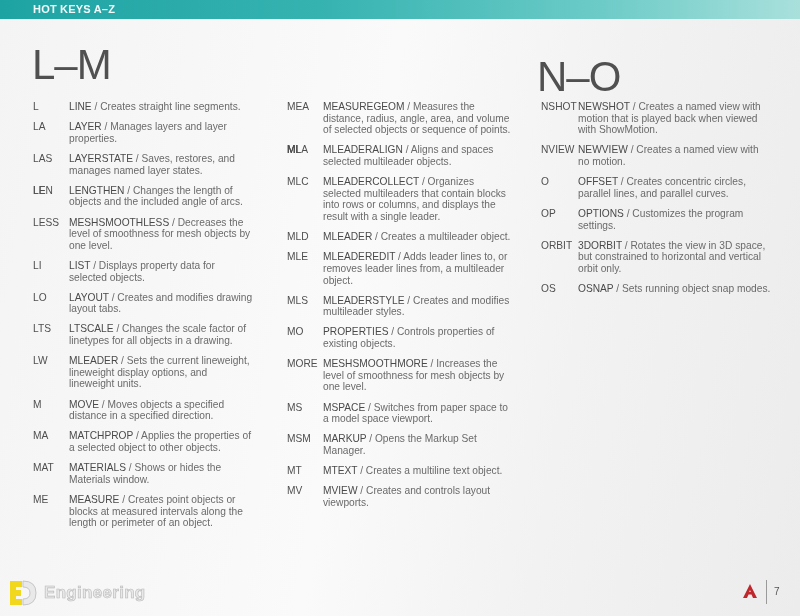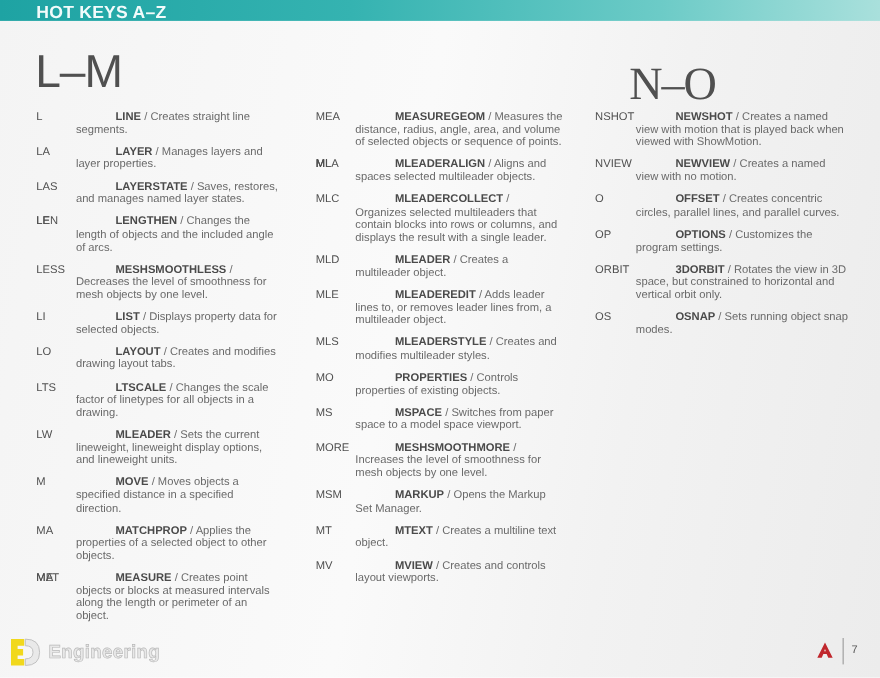--- a/index.html
+++ b/index.html
@@ -7,34 +7,34 @@
     width:800px; height:616px; overflow:hidden; position:relative;
     background: linear-gradient(100deg, #f4f4f4 0%, #fafafa 45%, #f2f2f2 70%, #ececec 100%);
     font-family: "Liberation Sans", sans-serif;
     color:#5a5a5a;
   }
   .topbar {
     position:absolute; left:0; top:0; width:800px; height:19px;
     background: linear-gradient(90deg, #1ea3a3 0%, #35b3b1 40%, #6ccbc7 75%, #a9e0dc 100%);
   }
   .topbar-title {
-    position:absolute; left:33px; top:3px; font-size:16px; font-weight:bold;
+    position:absolute; left:33px; top:3px; font-size:11px; font-weight:bold;
     color:#f2fbfb; letter-spacing:0.2px;
   }
   .section-title {
     position:absolute; font-size:42px; font-weight:normal; color:#505050;
     letter-spacing:-1px; line-height:1;
   }
   .col { position:absolute; }
   .entry { position:relative; font-size:10.2px; line-height:11.6px; }
   .entry .key {
     position:absolute; left:0; top:0; color:#4f4f4f; font-weight:normal;
   }
   .entry .desc { display:block; color:#6a6a6a; }
-  .entry .cmd { color:#4a4a4a; font-weight:bold;margin-left:36px; }
+  .entry .cmd { color:#4a4a4a; font-weight:normal; }
   .entry .sep { color:#6a6a6a; }
   .footer-logo {
     position:absolute; left:758px; top:583px; width:16px; height:16px;
   }
   .footer-divider {
     position:absolute; left:766px; top:580px; width:1px; height:24px; background:#9a9a9a;
   }
   .page-num {
     position:absolute; left:774px; top:586px; font-size:10px; color:#555;
   }
@@ -45,21 +45,21 @@
   .wm-text { font-size:17px; font-weight:bold; color:#e8e8e8; -webkit-text-stroke:0.6px #b8b8b8; letter-spacing:0.3px; }
 </style>
 </head>
 <body>
 
 <div class="topbar">
   <span class="topbar-title">HOT KEYS A–Z</span>
 </div>
 
 <div class="section-title" style="left:32px; top:44px;">L–M</div>
-<div class="section-title" style="left:572px; top:56px;font-family:Liberation Serif, serif;">N–O</div>
+<div class="section-title" style="left:537px; top:56px;">N–O</div>
 
 <div class="col" id="col-0" style="left:33px; top:101px; width:220px;">
     <div class="entry" style="margin-bottom: 8.6px; padding-left: 36px;">
       <span class="key">L</span>
       <span class="desc"><span class="cmd">LINE</span><span class="sep"> / </span><span>Creates straight line segments.</span></span>
     </div>
     <div class="entry" style="margin-bottom: 8.6px; padding-left: 36px;">
       <span class="key">LA</span>
       <span class="desc"><span class="cmd">LAYER</span><span class="sep"> / </span><span>Manages layers and layer properties.</span></span>
     </div>
@@ -97,20 +97,21 @@
     <div class="entry" style="margin-bottom: 8.6px; padding-left: 36px;">
       <span class="key">M</span>
       <span class="desc"><span class="cmd">MOVE</span><span class="sep"> / </span><span>Moves objects a specified distance in a specified direction.</span></span>
     </div>
     <div class="entry" style="margin-bottom: 8.6px; padding-left: 36px;">
       <span class="key">MA</span>
       <span class="desc"><span class="cmd">MATCHPROP</span><span class="sep"> / </span><span>Applies the properties of a selected object to other objects.</span></span>
     </div>
     <div class="entry" style="margin-bottom: 8.6px; padding-left: 36px;">
       <span class="key">MAT</span>
+      <span class="desc"><span class="cmd">MATERIALS</span><span class="sep"> / </span><span>Shows or hides the Materials window.</span></span>
     </div>
     <div class="entry" style="margin-bottom: 8.6px; padding-left: 36px;">
       <span class="key">ME</span>
       <span class="desc"><span class="cmd">MEASURE</span><span class="sep"> / </span><span>Creates point objects or blocks at measured intervals along the length or perimeter of an object.</span></span>
     </div>
   </div>
 <div class="col" id="col-1" style="left:287px; top:101px; width:225px;">
     <div class="entry" style="margin-bottom: 8.6px; padding-left: 36px;">
       <span class="key">MEA</span>
       <span class="desc"><span class="cmd">MEASUREGEOM</span><span class="sep"> / </span><span>Measures the distance, radius, angle, area, and volume of selected objects or sequence of points.</span></span>
@@ -139,26 +140,26 @@
     </div>
     <div class="entry" style="margin-bottom: 8.6px; padding-left: 36px;">
       <span class="key">MLS</span>
       <span class="desc"><span class="cmd">MLEADERSTYLE</span><span class="sep"> / </span><span>Creates and modifies multileader styles.</span></span>
     </div>
     <div class="entry" style="margin-bottom: 8.6px; padding-left: 36px;">
       <span class="key">MO</span>
       <span class="desc"><span class="cmd">PROPERTIES</span><span class="sep"> / </span><span>Controls properties of existing objects.</span></span>
     </div>
     <div class="entry" style="margin-bottom: 8.6px; padding-left: 36px;">
+      <span class="key">MORE</span>
+      <span class="desc"><span class="cmd">MESHSMOOTHMORE</span><span class="sep"> / </span><span>Increases the level of smoothness for mesh objects by one level.</span></span>
+    </div>
+    <div class="entry" style="margin-bottom: 8.6px; padding-left: 36px;">
       <span class="key">MS</span>
       <span class="desc"><span class="cmd">MSPACE</span><span class="sep"> / </span><span>Switches from paper space to a model space viewport.</span></span>
-    </div>
-    <div class="entry" style="margin-bottom: 8.6px; padding-left: 36px;">
-      <span class="key">MORE</span>
-      <span class="desc"><span class="cmd">MESHSMOOTHMORE</span><span class="sep"> / </span><span>Increases the level of smoothness for mesh objects by one level.</span></span>
     </div>
     <div class="entry" style="margin-bottom: 8.6px; padding-left: 36px;">
       <span class="key">MSM</span>
       <span class="desc"><span class="cmd">MARKUP</span><span class="sep"> / </span><span>Opens the Markup Set Manager.</span></span>
     </div>
     <div class="entry" style="margin-bottom: 8.6px; padding-left: 36px;">
       <span class="key">MT</span>
       <span class="desc"><span class="cmd">MTEXT</span><span class="sep"> / </span><span>Creates a multiline text object.</span></span>
     </div>
     <div class="entry" style="margin-bottom: 8.6px; padding-left: 36px;">

